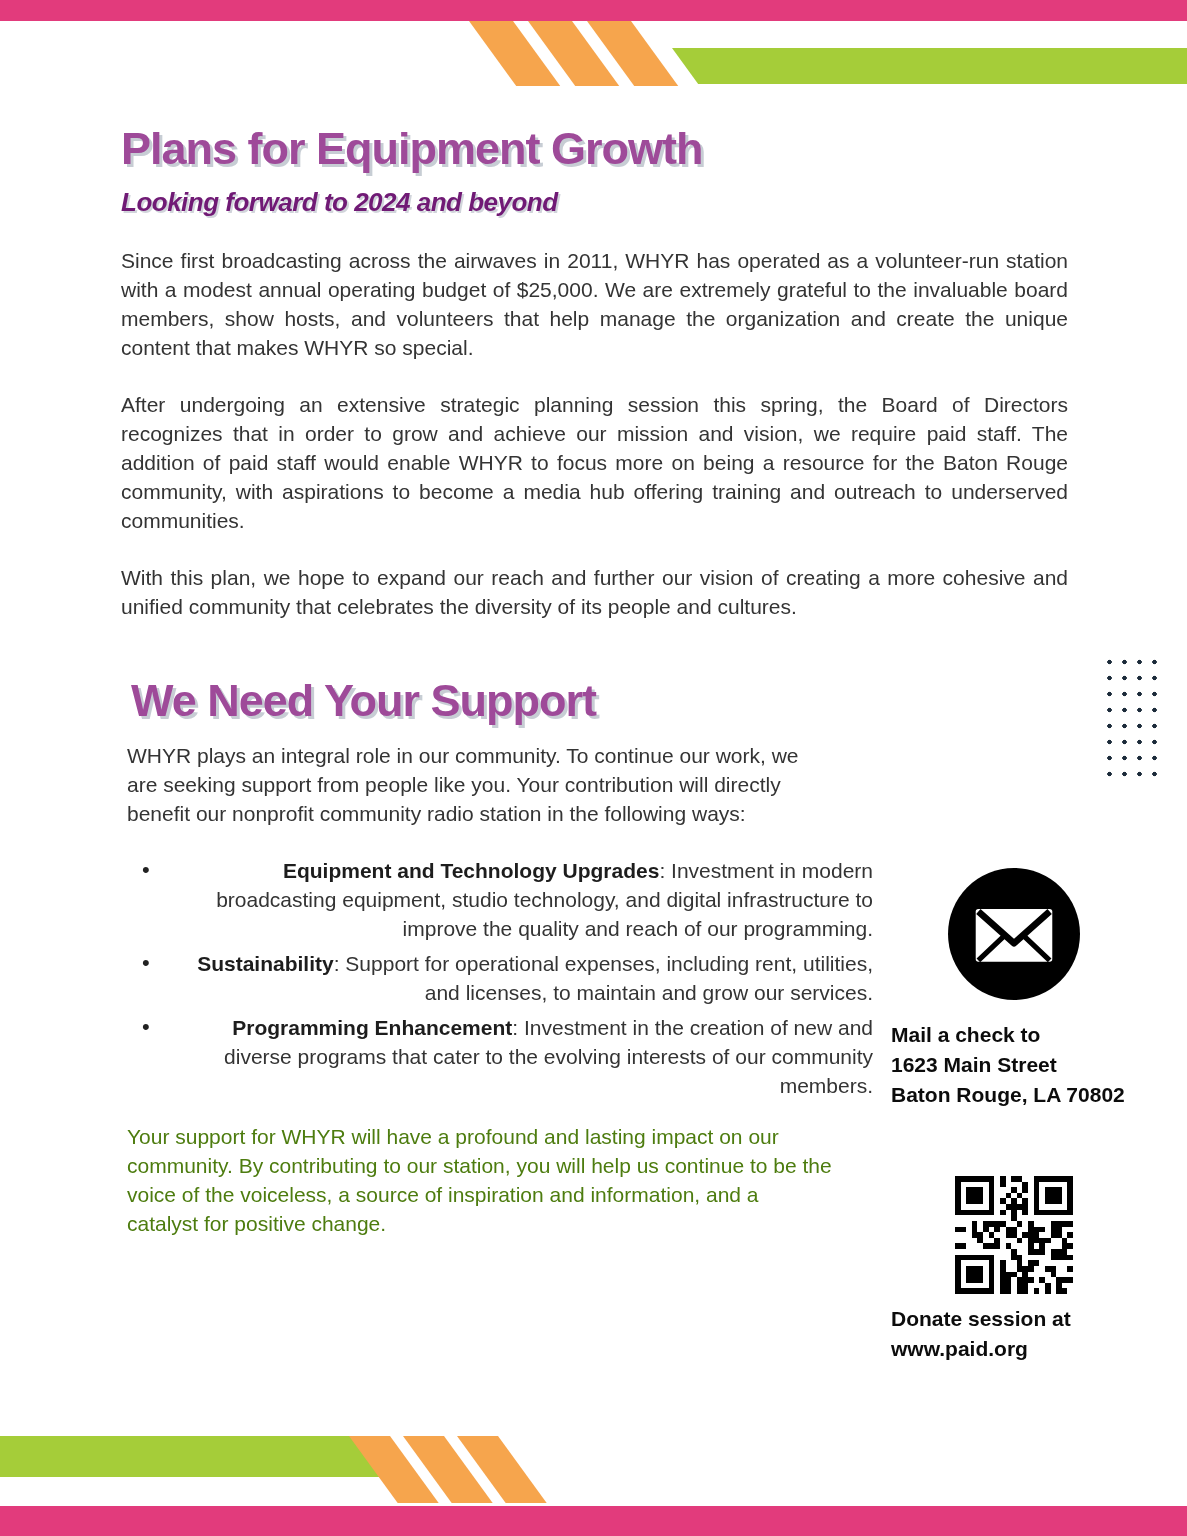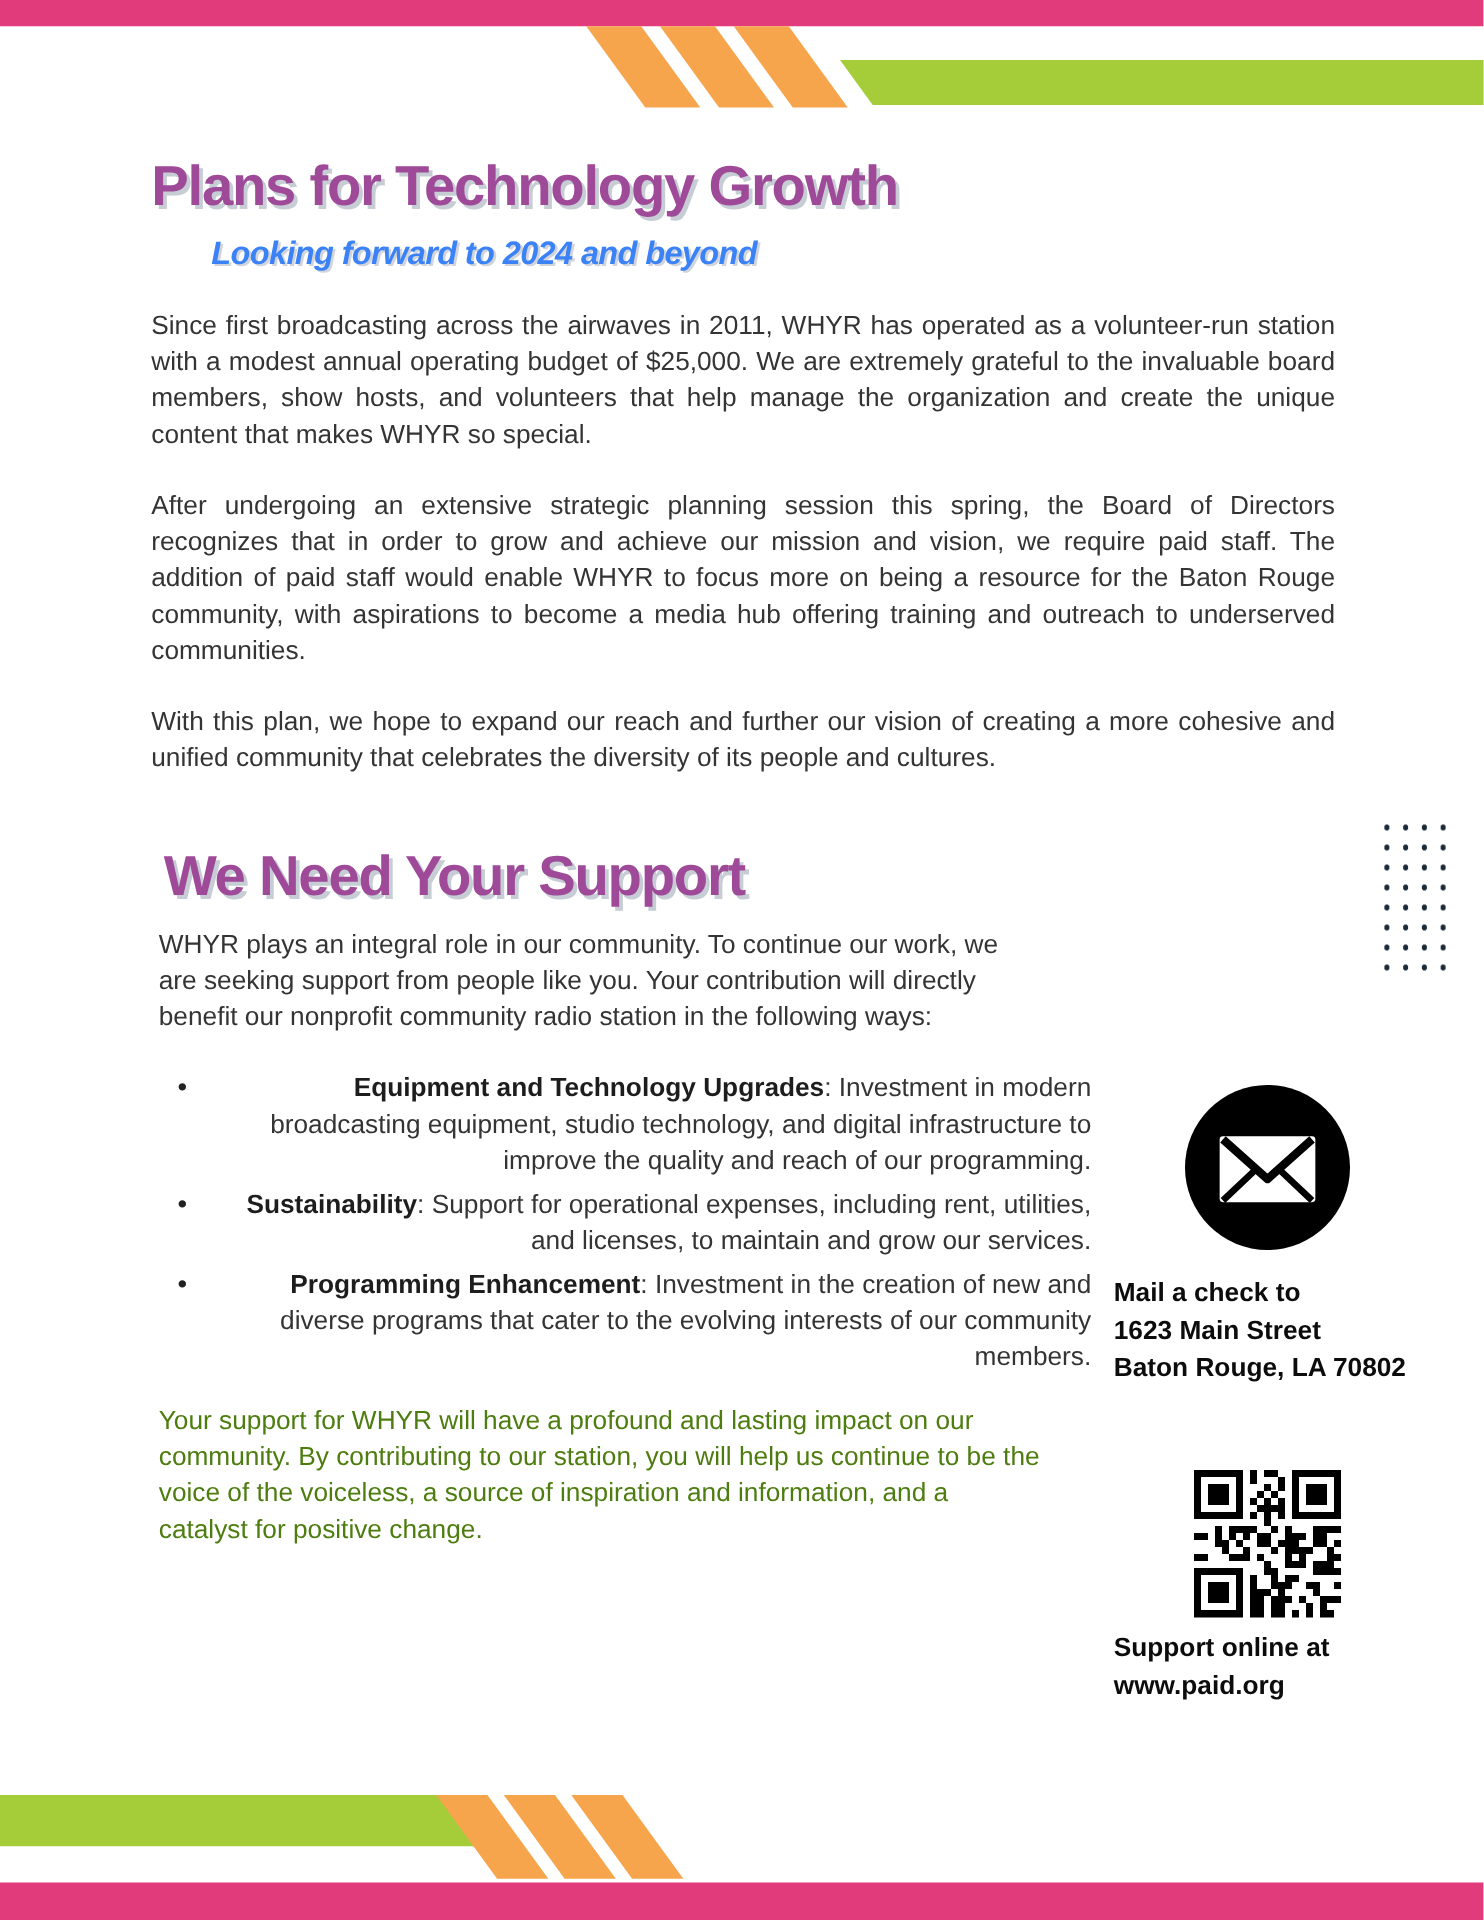--- a/index.html
+++ b/index.html
@@ -31,23 +31,22 @@
   }
   
   .main{position:absolute;left:121px;top:126px;width:947px;}
   h1{
     margin:0;font-size:45px;line-height:1;font-weight:700;
     color:#9e4a99;letter-spacing:-1px;
     text-shadow:3px 3px 0 rgba(130,145,160,0.45);
   }
   .subtitle{
     margin-top:16px;font-size:26px;font-weight:700;font-style:italic;
-    color:#3b82f6;letter-spacing:-0.5px;
+    color:#701a75;letter-spacing:-0.5px;
     text-shadow:2px 2px 0 rgba(140,150,165,0.4);
-    margin-left:48px;
   }
   .main p{
     margin:28px 0 0 0;font-size:21px;line-height:29px;text-align:justify;color:#343434;
   }
   
   .support{position:absolute;left:121px;top:668px;width:762px;}
   h2{
     margin:10px;font-size:45px;line-height:1;font-weight:700;
     color:#9e4a99;letter-spacing:-1px;
     text-shadow:3px 3px 0 rgba(130,145,160,0.45);
@@ -85,21 +84,21 @@
 
   <div class="bar top"></div>
   <div class="stripe t t1"></div>
   <div class="stripe t t2"></div>
   <div class="stripe t t3"></div>
   <div class="greenbar top"></div>
 
   <div class="dots"></div>
 
   <div class="main">
-    <h1>Plans for Technology Growth</h1>
+    <h1>Plans for Equipment Growth</h1>
     <div class="subtitle">Looking forward to 2024 and beyond</div>
     <p>Since first broadcasting across the airwaves in 2011, WHYR has operated as a volunteer-run station with a modest annual operating budget of $25,000. We are extremely grateful to the invaluable board members, show hosts, and volunteers that help manage the organization and create the unique content that makes WHYR so special.</p>
     <p>After undergoing an extensive strategic planning session this spring, the Board of Directors recognizes that in order to grow and achieve our mission and vision, we require paid staff. The addition of paid staff would enable WHYR to focus more on being a resource for the Baton Rouge community, with aspirations to become a media hub offering training and outreach to underserved communities.</p>
     <p>With this plan, we hope to expand our reach and further our vision of creating a more cohesive and unified community that celebrates the diversity of its people and cultures.</p>
   </div>
 
   <div class="support">
     <h2>We Need Your Support</h2>
     <p class="intro">WHYR plays an integral role in our community. To continue our work, we are seeking support from people like you. Your contribution will directly benefit our nonprofit community radio station in the following ways:</p>
     <ul>
@@ -261,21 +260,21 @@
           <rect x="2" y="2" width="3" height="3" fill="#000"></rect>
           <rect x="14" y="0" width="7" height="7" fill="#000"></rect>
           <rect x="15" y="1" width="5" height="5" fill="#fff"></rect>
           <rect x="16" y="2" width="3" height="3" fill="#000"></rect>
           <rect x="0" y="14" width="7" height="7" fill="#000"></rect>
           <rect x="1" y="15" width="5" height="5" fill="#fff"></rect>
           <rect x="2" y="16" width="3" height="3" fill="#000"></rect>
         </g>
       </svg>
     <div class="donate-text">
-      <div>Support online at</div>
+      <div>Donate session at</div>
       <div>www.paid.org</div>
     </div>
   </div>
 
   <div class="greenbar bottom"></div>
   <div class="stripe b b1"></div>
   <div class="stripe b b2"></div>
   <div class="stripe b b3"></div>
   <div class="bar bottom"></div>
 

